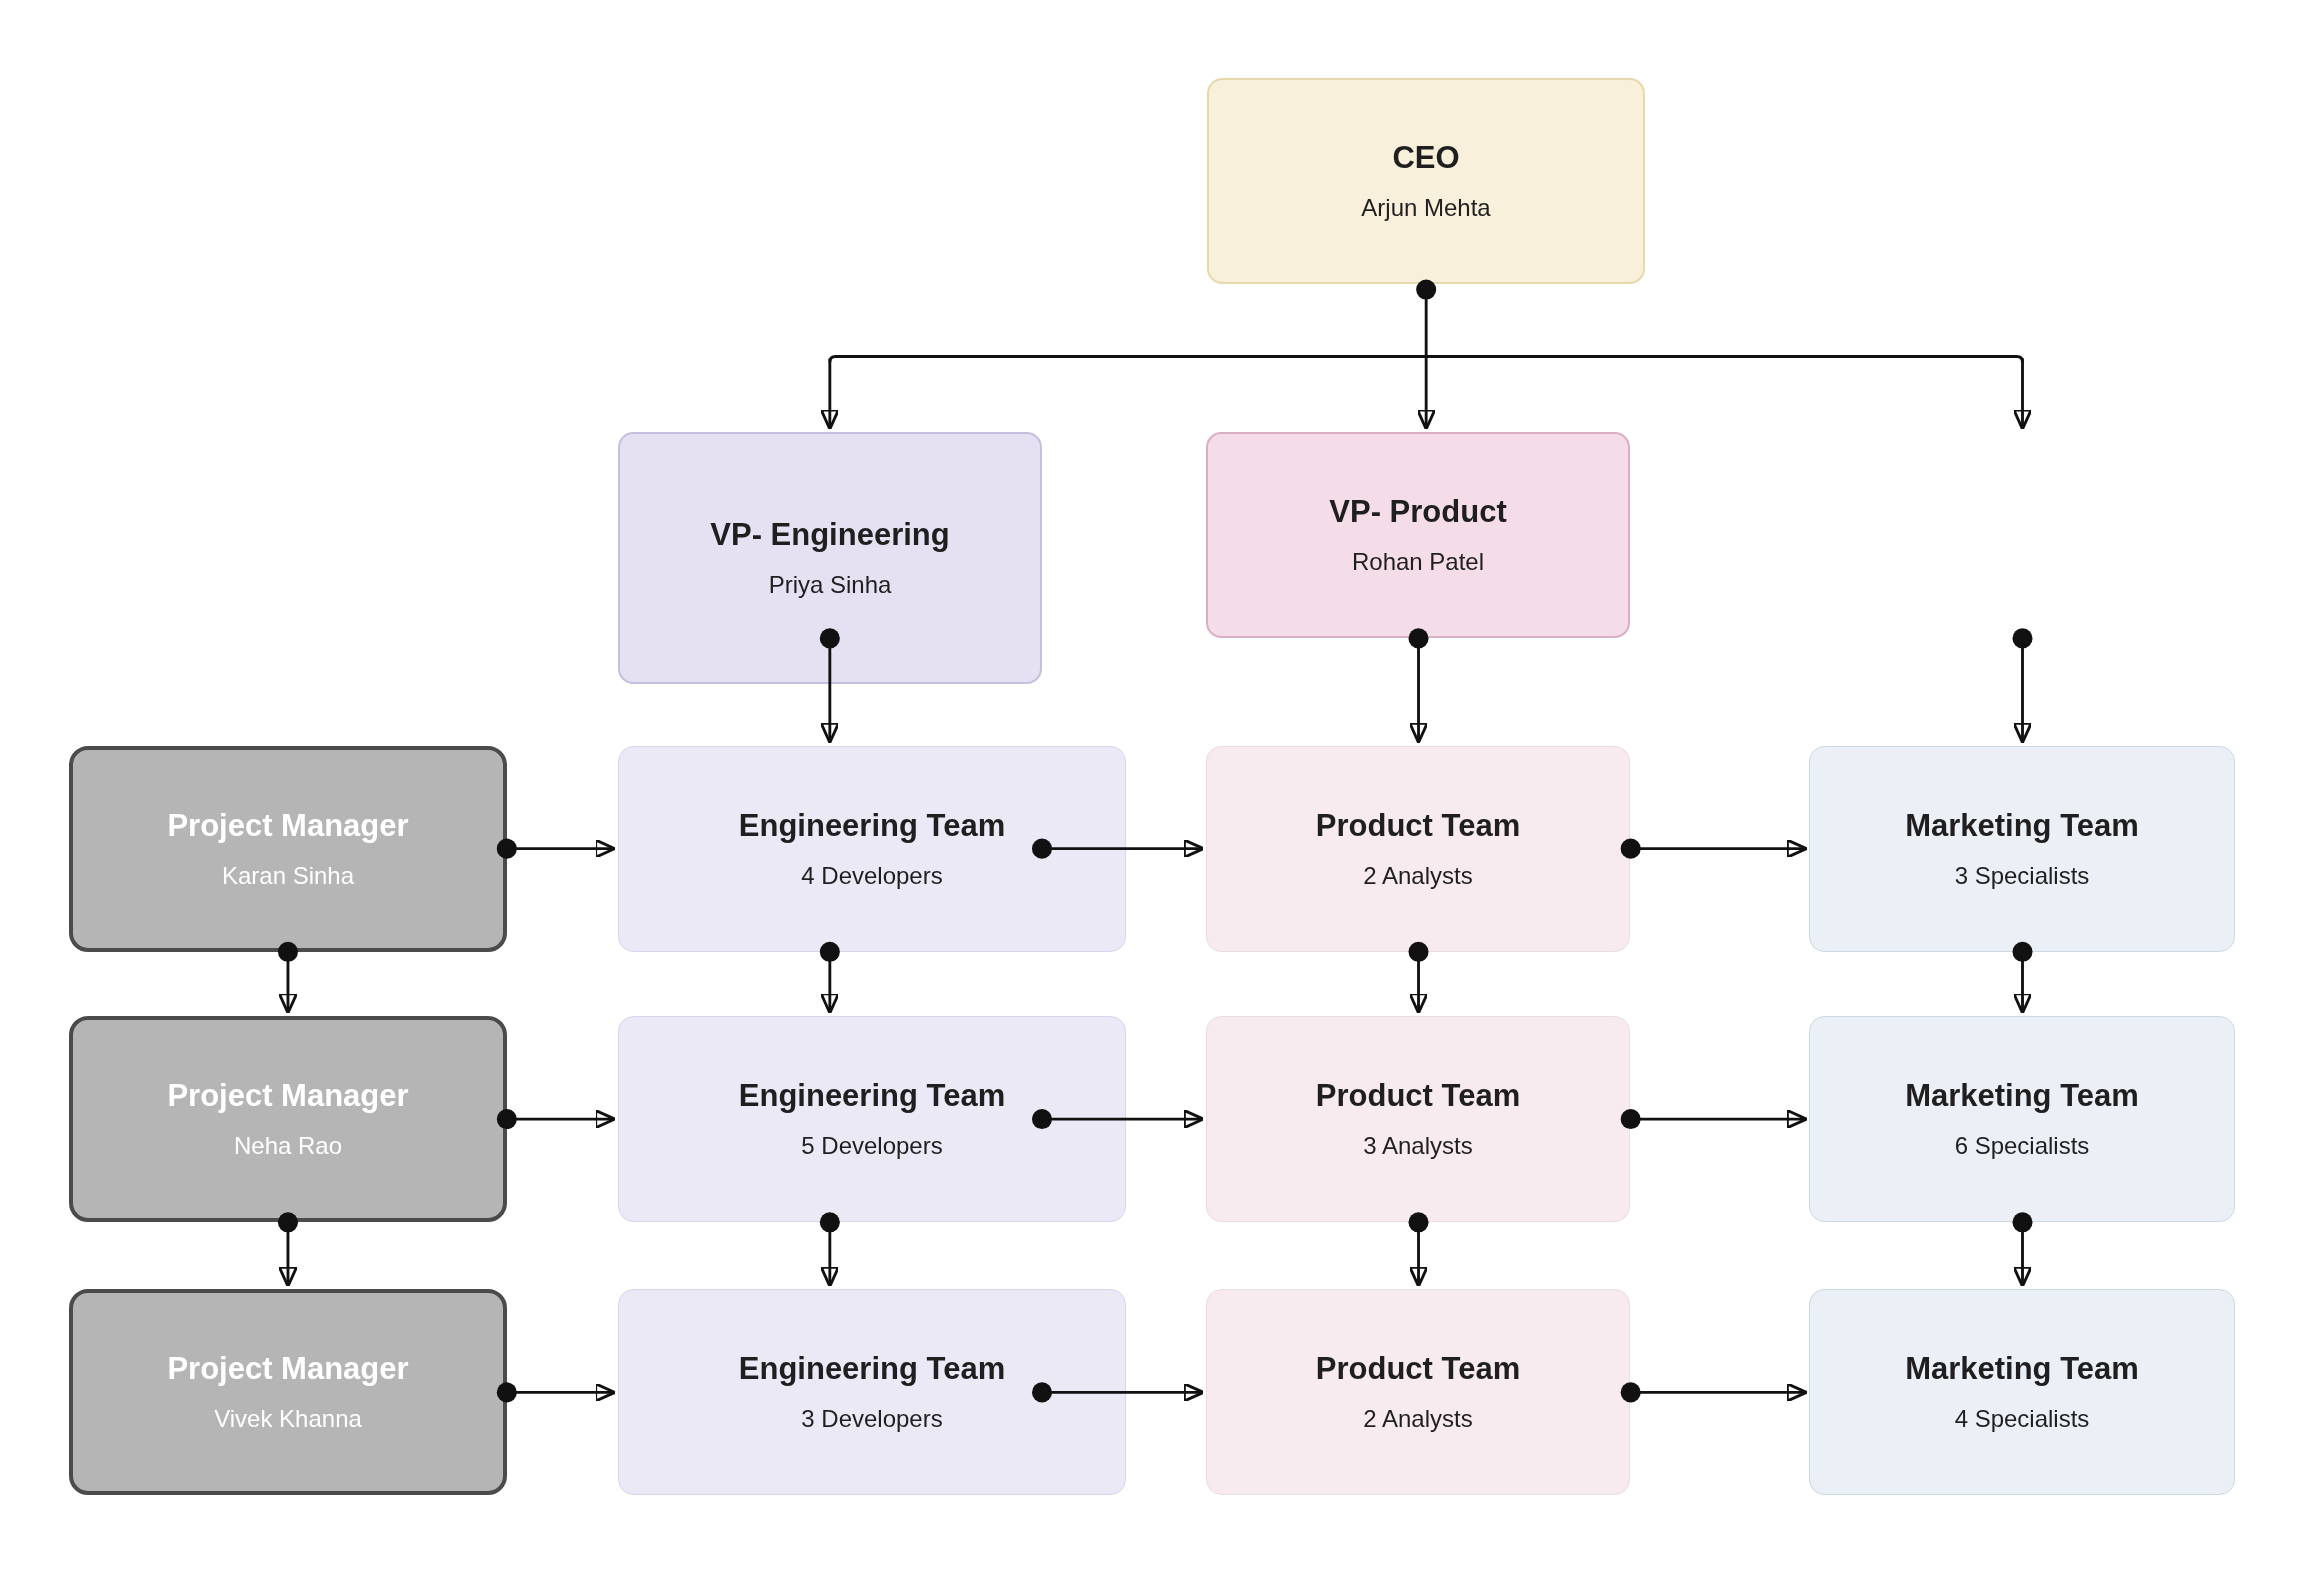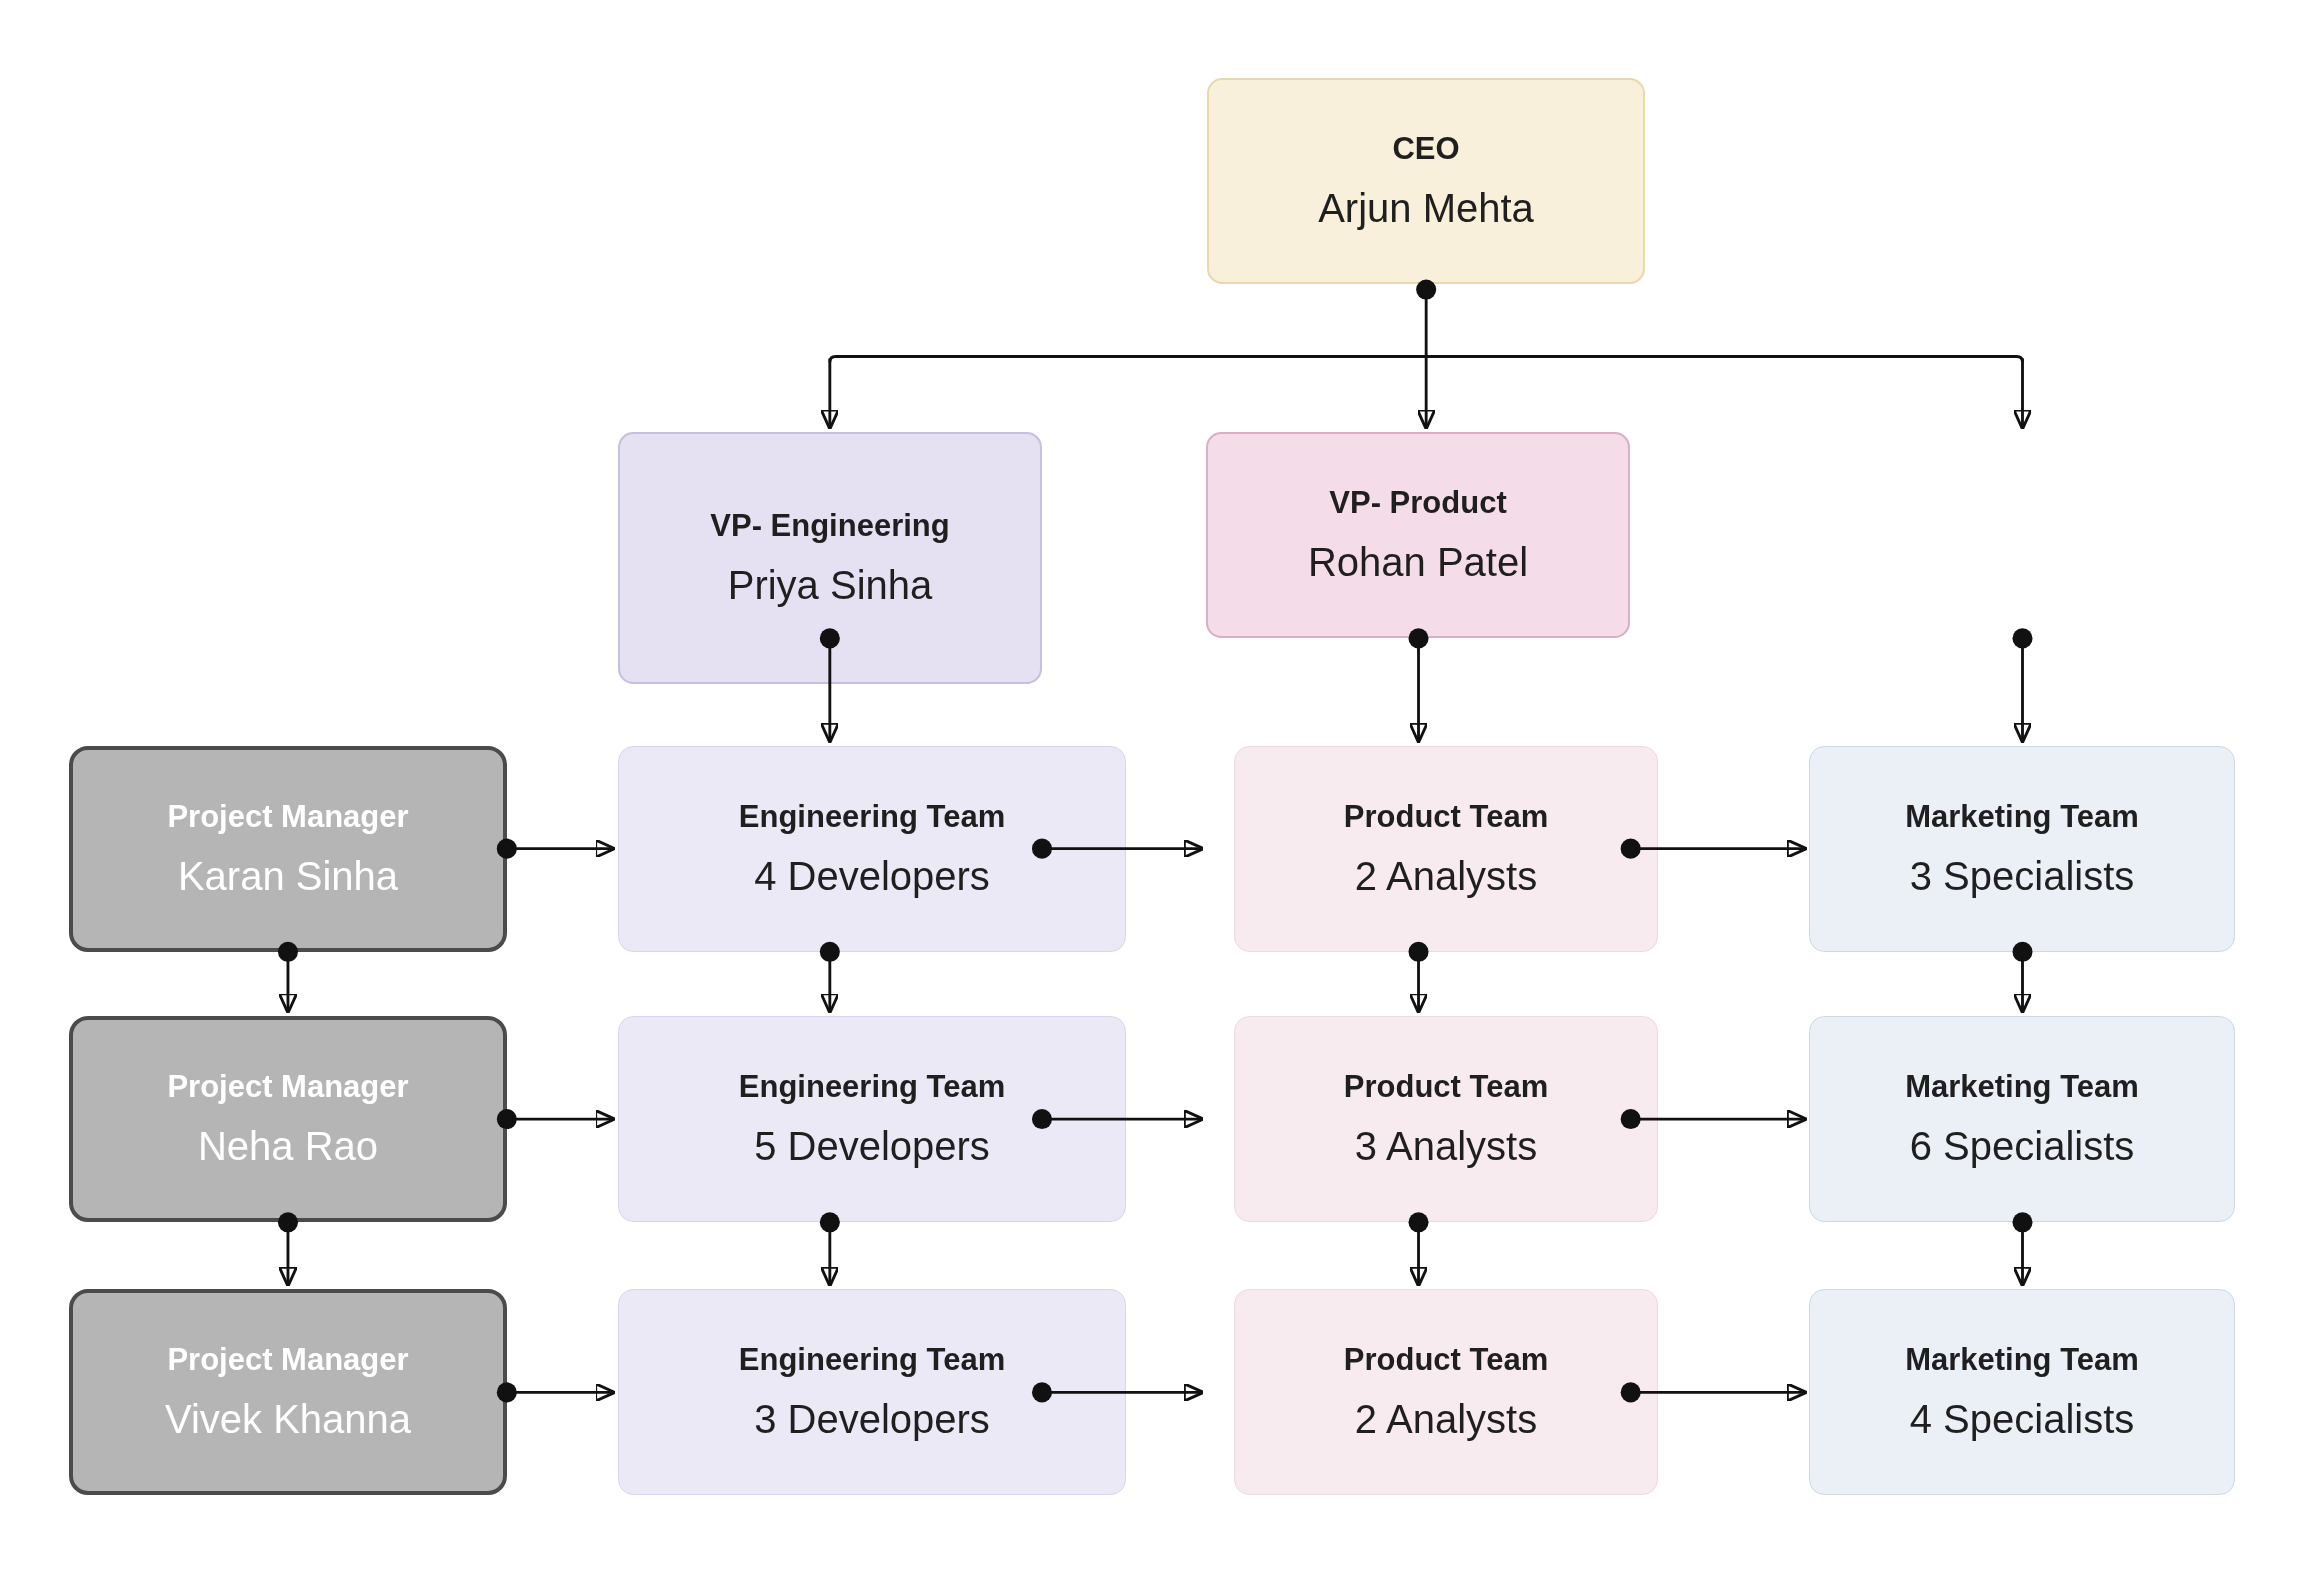--- a/index.html
+++ b/index.html
@@ -17,28 +17,28 @@
     border-radius: 15.3px;
     display: flex;
     flex-direction: column;
     align-items: center;
     justify-content: center;
     gap: 20px;
     text-align: center;
     color: var(--text);
   }
   .node .title    { font-weight: 700; font-size: 31px; line-height: 1.1; }
-  .node .subtitle { font-weight: 400; font-size: 40px; line-height: 1.1; text-align: right; }
+  .node .subtitle { font-weight: 400; font-size: 24px; line-height: 1.1; text-align: right; }
 
   .ceo      { background: var(--ceo-bg);      border: 2.9px solid var(--ceo-border); }
   .vp-eng   { background: var(--vp-eng-bg);   border: 2.9px solid var(--vp-eng-border); }
   .vp-prod  { background: var(--vp-prod-bg);  border: 2.9px solid var(--vp-prod-border); }
   .vp-mkt   { background: var(--vp-mkt-bg);   border: 2.9px solid var(--vp-mkt-border); }
   .team-eng { background: var(--team-eng-bg); border: 1.9px solid var(--team-eng-border); }
-  .team-prod{ background: var(--team-prod-bg);border: 1.9px solid var(--team-prod-border); margin-left: 28px; }
+  .team-prod{ background: var(--team-prod-bg);border: 1.9px solid var(--team-prod-border); }
   .team-mkt { background: var(--team-mkt-bg); border: 1.9px solid var(--team-mkt-border); }
   .pm {
     background: var(--pm-bg);
     border: 4.8px solid var(--pm-border);
     border-radius: 19px;
     color: var(--pm-text);
   }
 
   
   .ceo       { left: 1207px; top: 78px;   width: 438px; height: 206px; }

